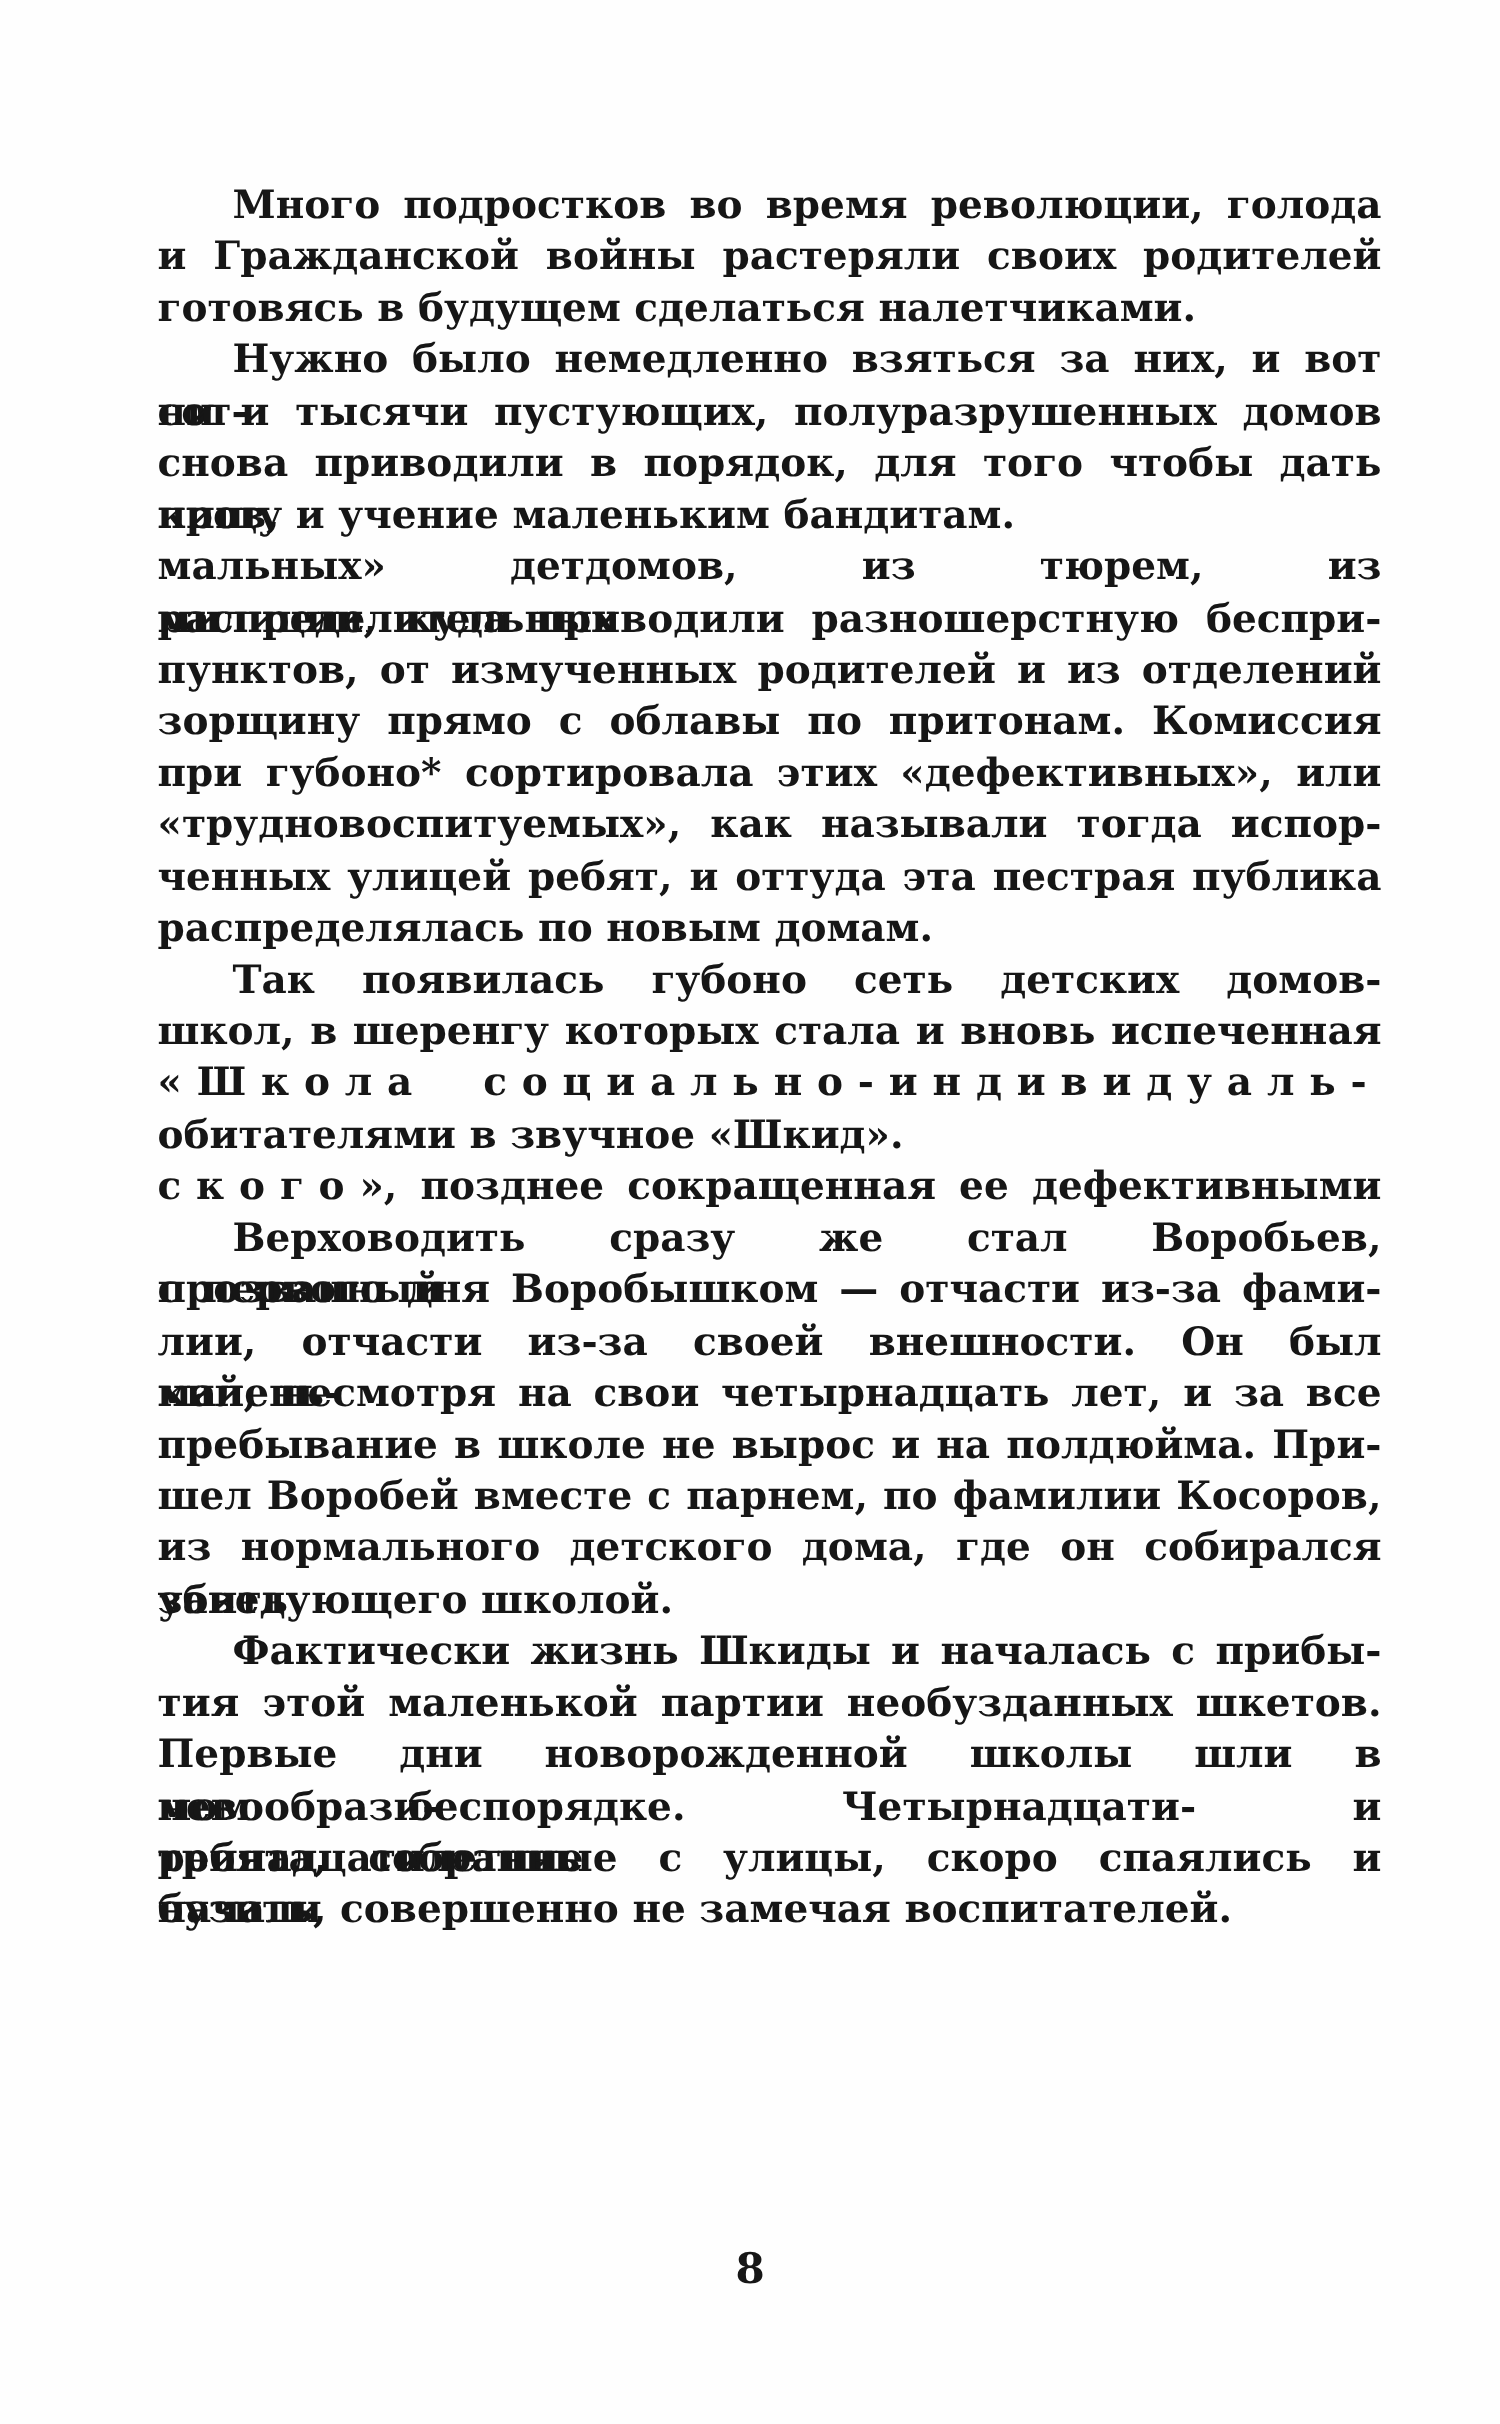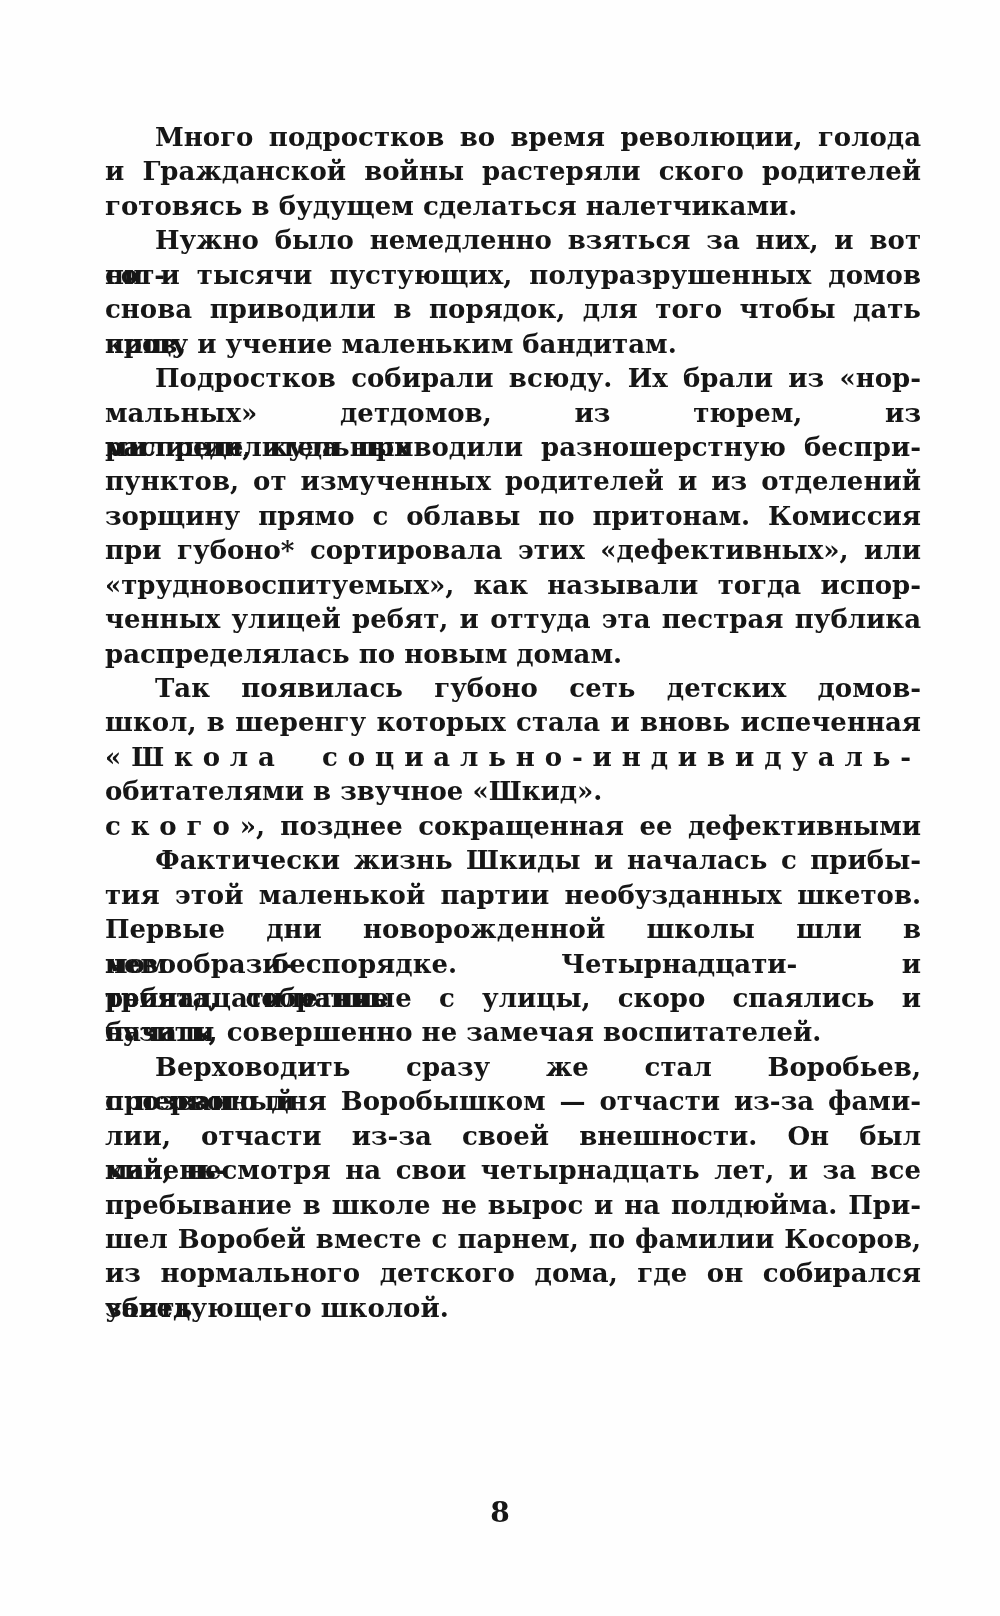--- a/index.html
+++ b/index.html
@@ -62,60 +62,59 @@
     color: #161616;
   }
 </style>
 </head>
 <body>
 
 <div class="scan-page">
   <div class="text-block">
       <div class="paragraph">
         <div class="line just indent"><span class="seg">Много подростков во время революции, голода</span></div>
-        <div class="line just"><span class="seg">и Гражданской войны растеряли ского родителей</span></div>
+        <div class="line just"><span class="seg">и Гражданской войны растеряли своих родителей</span></div>
         <div class="line nojust"><span class="seg">готовясь в будущем сделаться налетчиками.</span></div>
       </div>
       <div class="paragraph">
         <div class="line just indent"><span class="seg">Нужно было немедленно взяться за них, и вот сот-</span></div>
         <div class="line just"><span class="seg">ни и тысячи пустующих, полуразрушенных домов</span></div>
         <div class="line just"><span class="seg">снова приводили в порядок, для того чтобы дать кров,</span></div>
         <div class="line nojust"><span class="seg">пищу и учение маленьким бандитам.</span></div>
       </div>
       <div class="paragraph">
-        <div class="line just indent"><span class="seg">Подростков собирали всюду. Их брали из «нор-</span></div>
         <div class="line just"><span class="seg">мальных» детдомов, из тюрем, из распределительных</span></div>
         <div class="line just"><span class="seg">милиции, куда приводили разношерстную беспри-</span></div>
         <div class="line just"><span class="seg">пунктов, от измученных родителей и из отделений</span></div>
         <div class="line just"><span class="seg">зорщину прямо с облавы по притонам. Комиссия</span></div>
         <div class="line just"><span class="seg">при губоно* сортировала этих «дефективных», или</span></div>
         <div class="line just"><span class="seg">«трудновоспитуемых», как называли тогда испор-</span></div>
         <div class="line just"><span class="seg">ченных улицей ребят, и оттуда эта пестрая публика</span></div>
         <div class="line nojust"><span class="seg">распределялась по новым домам.</span></div>
       </div>
       <div class="paragraph">
         <div class="line just indent"><span class="seg">Так появилась губоно сеть детских домов-</span></div>
         <div class="line just"><span class="seg">школ, в шеренгу которых стала и вновь испеченная</span></div>
         <div class="line just"><span class="seg spaced">«Школа социально-индивидуаль-</span></div>
         <div class="line nojust"><span class="seg">обитателями в звучное «Шкид».</span></div>
         <div class="line just"><span class="seg spaced">ского</span><span class="seg">», позднее сокращенная ее дефективными</span></div>
       </div>
       <div class="paragraph">
-        <div class="line just indent"><span class="seg">Фактически жизнь Шкиды и началась с прибы-</span></div>
-        <div class="line just"><span class="seg">тия этой маленькой партии необузданных шкетов.</span></div>
-        <div class="line just"><span class="seg">Первые дни новорожденной школы шли в невообрази-</span></div>
-        <div class="line just"><span class="seg">мом беспорядке. Четырнадцати- и тринадцатилетние</span></div>
-        <div class="line just"><span class="seg">ребята, собранные с улицы, скоро спаялись и начали</span></div>
-        <div class="line nojust"><span class="seg">бузить, совершенно не замечая воспитателей.</span></div>
-      </div>
-      <div class="paragraph">
         <div class="line just indent"><span class="seg">Верховодить сразу же стал Воробьев, прозванный</span></div>
         <div class="line just"><span class="seg">с первого дня Воробышком — отчасти из-за фами-</span></div>
         <div class="line just"><span class="seg">лии, отчасти из-за своей внешности. Он был малень-</span></div>
         <div class="line just"><span class="seg">кий, несмотря на свои четырнадцать лет, и за все</span></div>
         <div class="line just"><span class="seg">пребывание в школе не вырос и на полдюйма. При-</span></div>
         <div class="line just"><span class="seg">шел Воробей вместе с парнем, по фамилии Косоров,</span></div>
         <div class="line just"><span class="seg">из нормального детского дома, где он собирался убить</span></div>
         <div class="line nojust"><span class="seg">заведующего школой.</span></div>
       </div>
+      <div class="paragraph">
+        <div class="line just indent"><span class="seg">Фактически жизнь Шкиды и началась с прибы-</span></div>
+        <div class="line just"><span class="seg">тия этой маленькой партии необузданных шкетов.</span></div>
+        <div class="line just"><span class="seg">Первые дни новорожденной школы шли в невообрази-</span></div>
+        <div class="line just"><span class="seg">мом беспорядке. Четырнадцати- и тринадцатилетние</span></div>
+        <div class="line just"><span class="seg">ребята, собранные с улицы, скоро спаялись и начали</span></div>
+        <div class="line nojust"><span class="seg">бузить, совершенно не замечая воспитателей.</span></div>
+      </div>
     </div>
   <div class="page-number">8</div>
 </div>
 
 </body></html>

